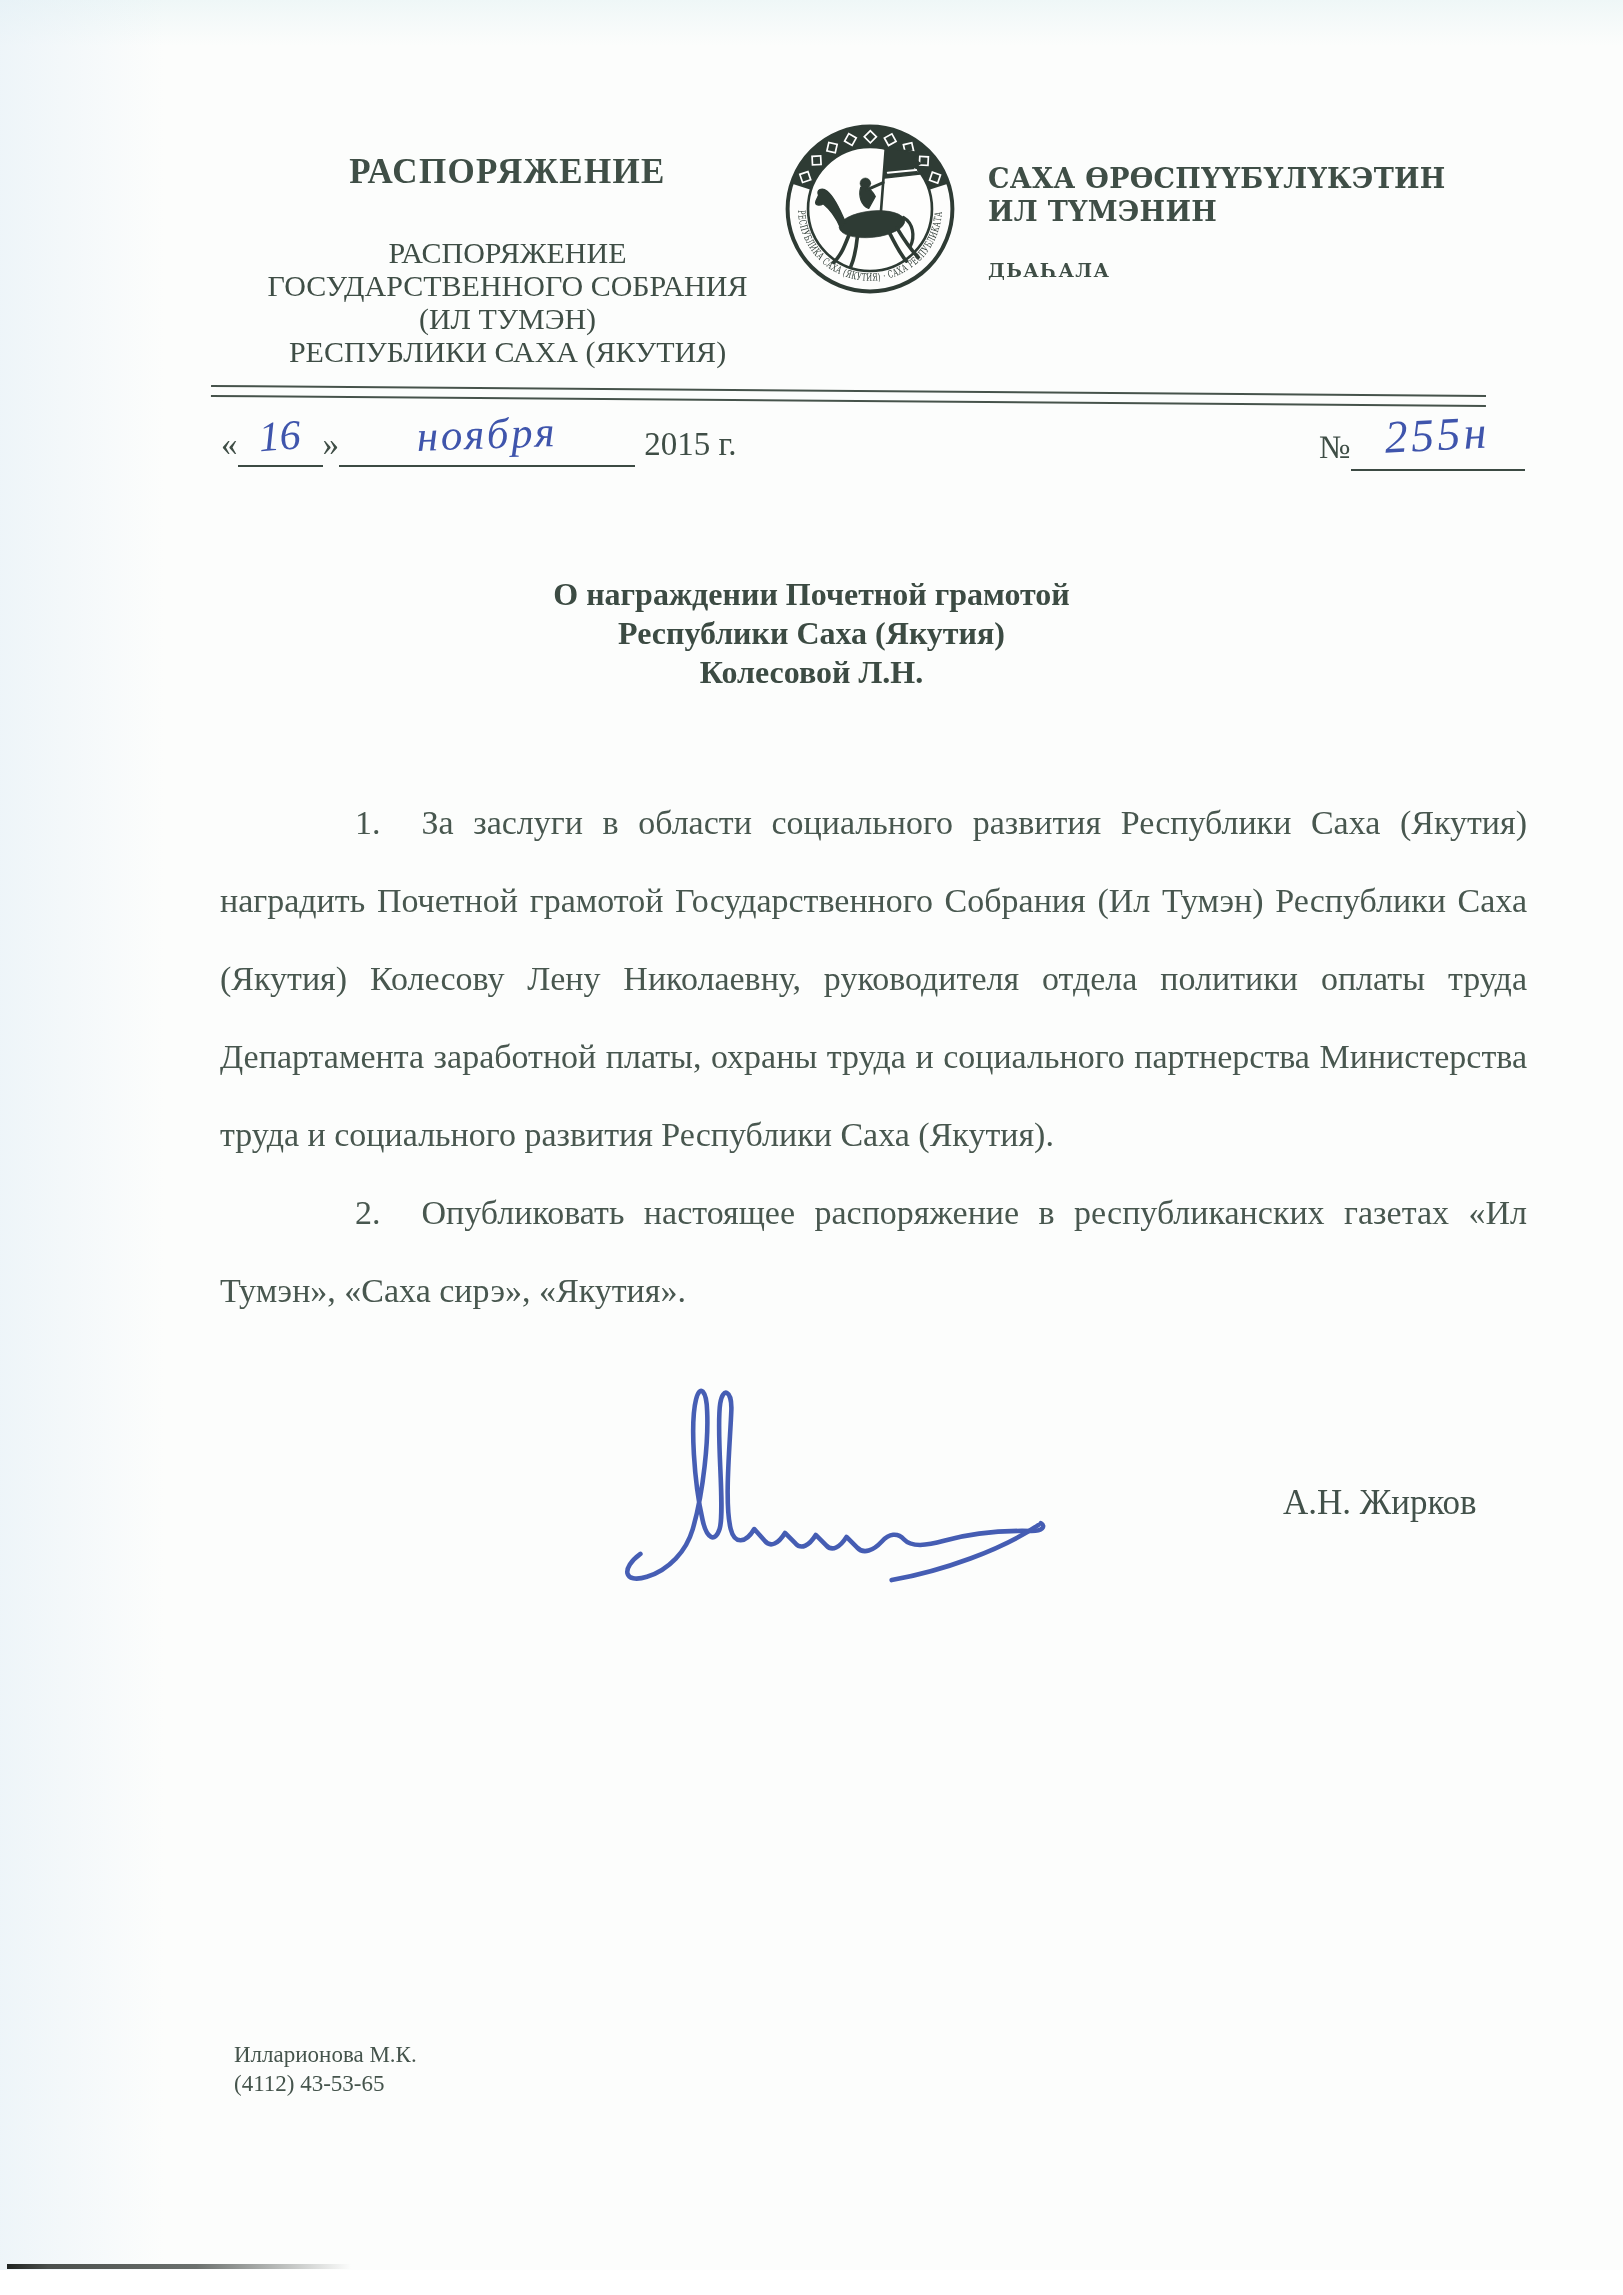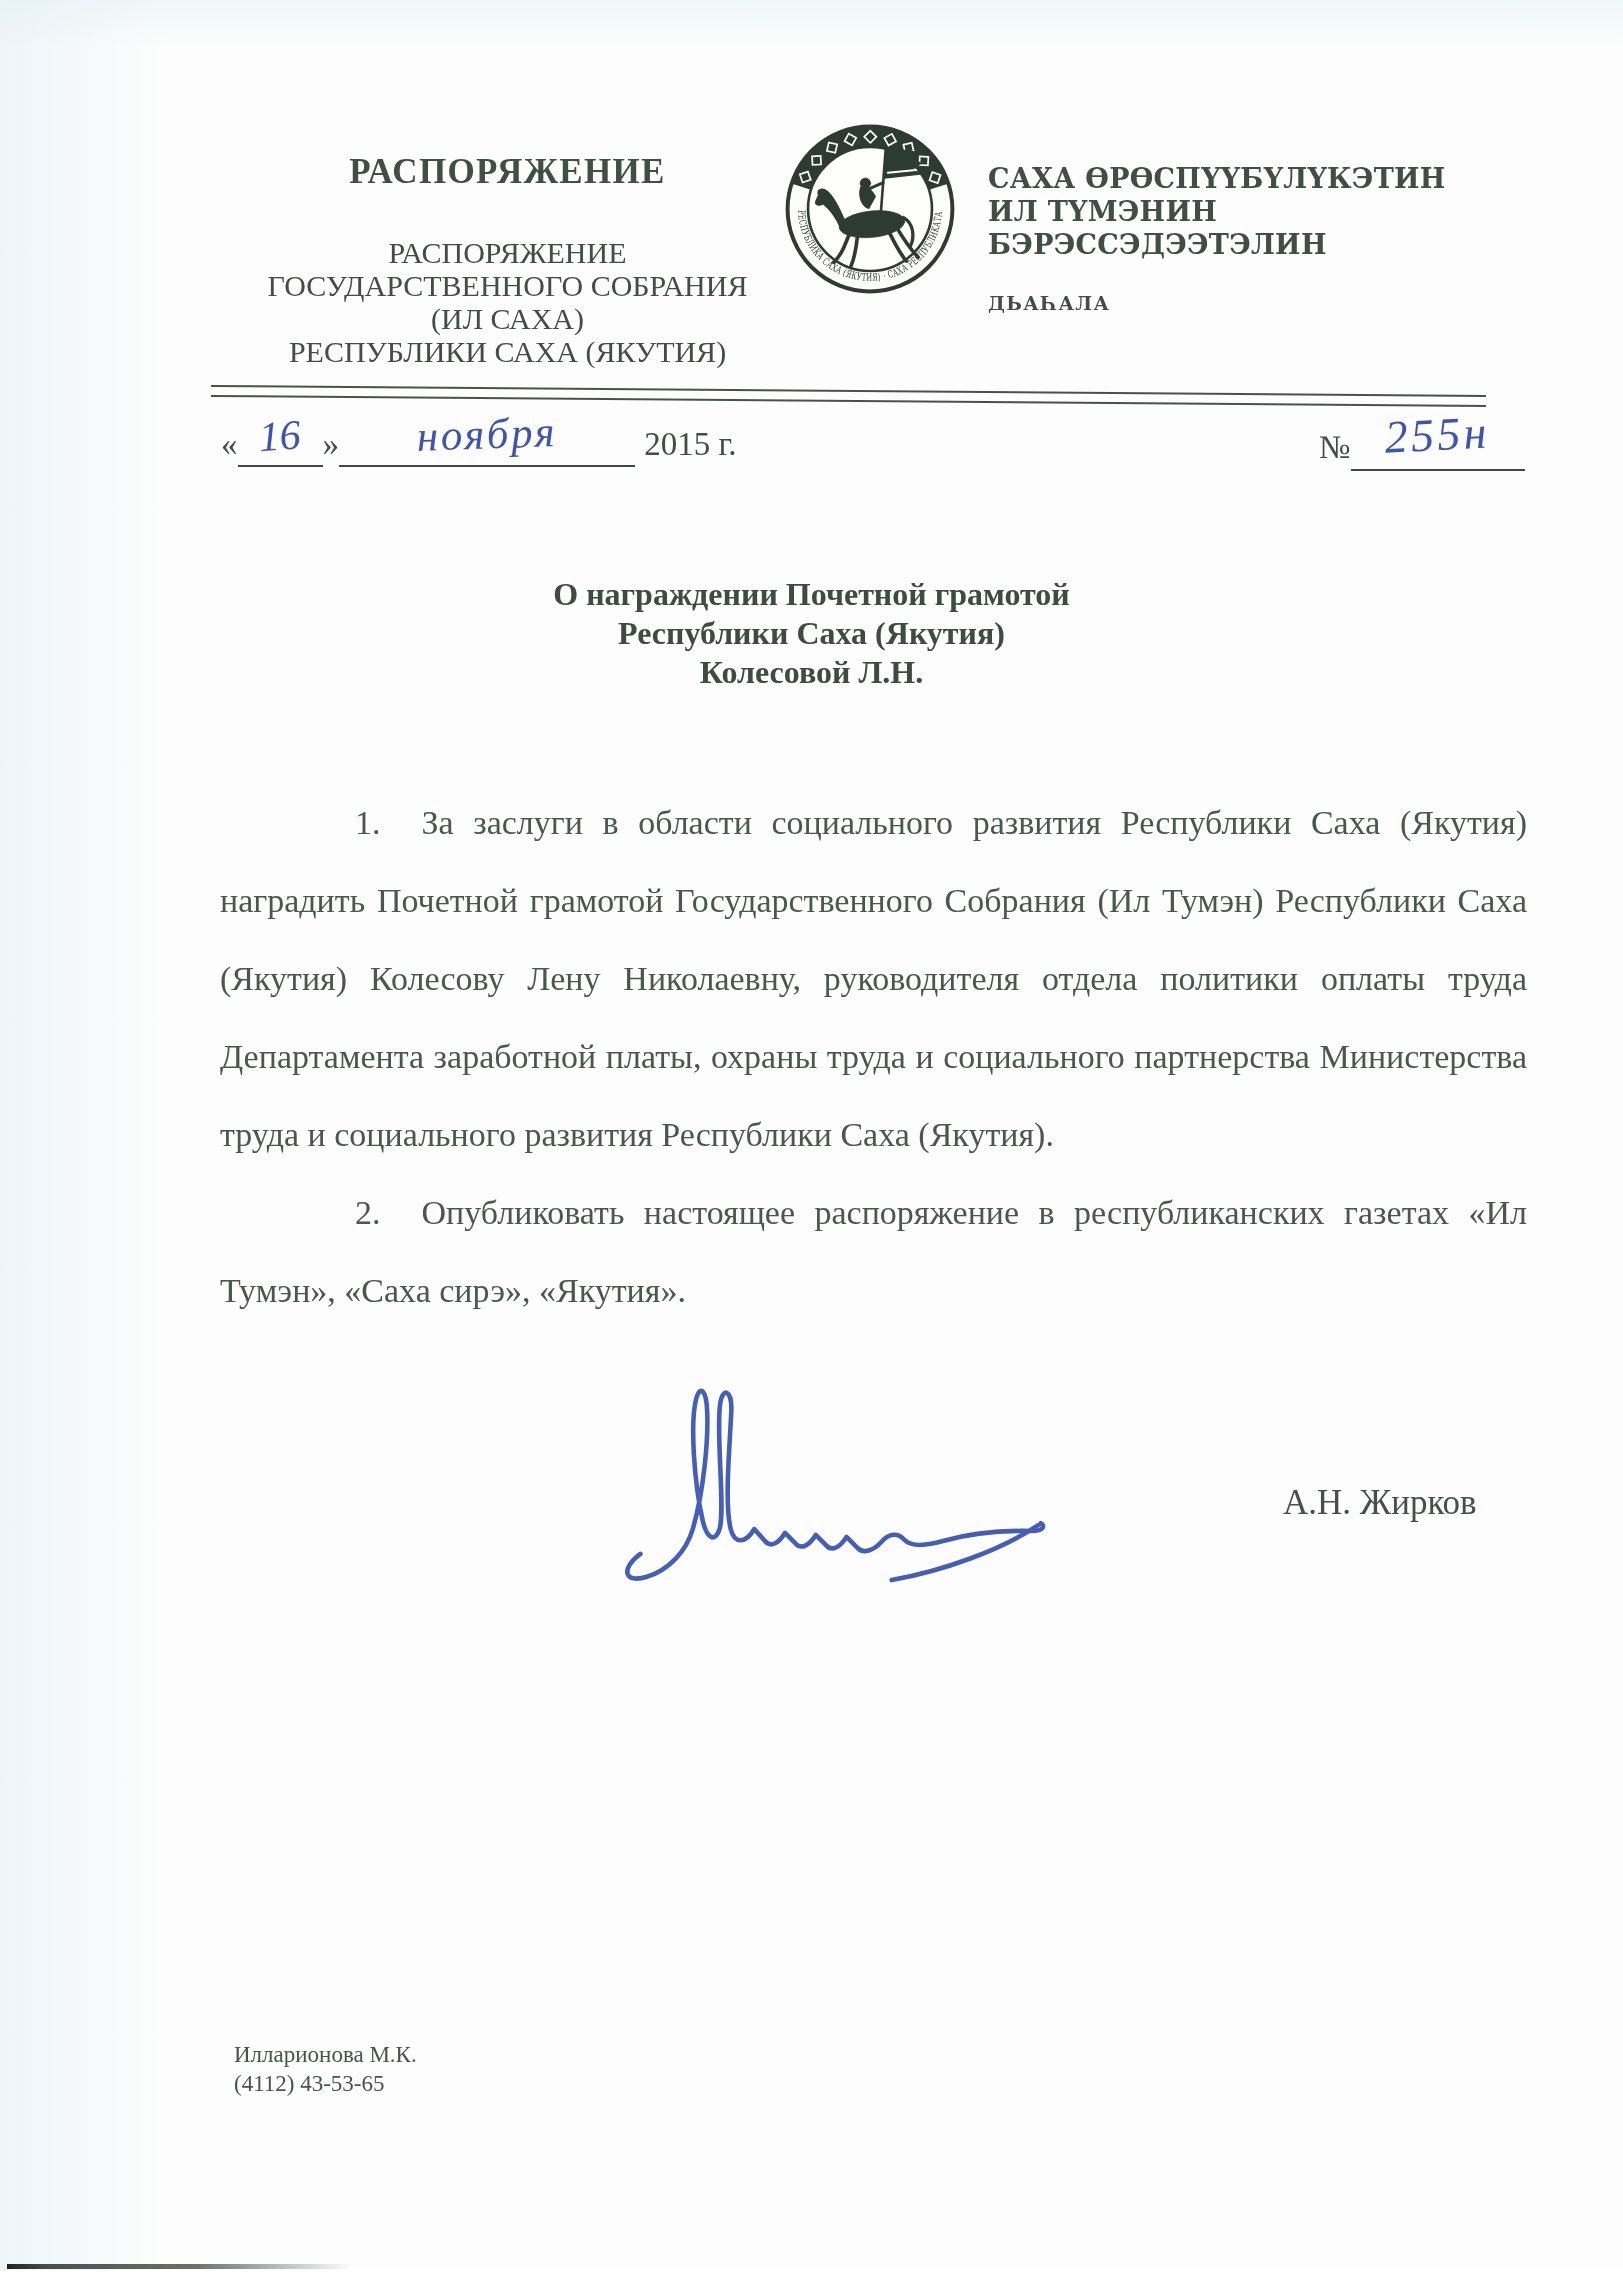--- a/index.html
+++ b/index.html
@@ -65,21 +65,21 @@
 </style>
 </head>
 <body>
 
 <div class="page">
 
   <div class="hdr-left">
     <div class="doc-type">РАСПОРЯЖЕНИЕ</div>
     <div class="hdr-line">РАСПОРЯЖЕНИЕ</div>
     <div class="hdr-line">ГОСУДАРСТВЕННОГО СОБРАНИЯ</div>
-    <div class="hdr-line">(ИЛ САХА)</div>
+    <div class="hdr-line">(ИЛ ТУМЭН)</div>
     <div class="hdr-line">РЕСПУБЛИКИ САХА (ЯКУТИЯ)</div>
   </div>
 
   <div class="emblem">
     <svg viewBox="0 0 270 270" width="178" height="178">
       <circle cx="135" cy="135" r="125" fill="#fdfdfc" stroke="#2e3b34" stroke-width="6"></circle>
       <path d="M 30.4 101 A 110 110 0 0 1 239.6 101" fill="none" stroke="#2e3b34" stroke-width="31"></path>
       <g fill="none" stroke="#ffffff" stroke-width="2.6">
         <g transform="rotate(-64 135 135)">
             <rect x="129" y="19" width="13" height="13" transform="rotate(45 135.5 25.5)"></rect>
@@ -130,21 +130,20 @@
         <circle cx="128" cy="96" r="8" stroke-width="1"></circle>
         <path d="M 121 102 C 117 116, 122 130, 133 134 L 143 116 C 139 108, 134 104, 130 102 Z" stroke-width="2"></path>
         <line x1="130" y1="106" x2="155" y2="95" stroke-width="4.5"></line>
       </g>
     </svg>
   </div>
 
   <div class="hdr-right">
     <div class="hdr-line">САХА ӨРӨСПҮҮБҮЛҮКЭТИН</div>
     <div class="hdr-line">ИЛ ТҮМЭНИН</div>
-    <div class="hdr-line">БЭРЭССЭДЭЭТЭЛИН</div>
     <div class="doc-type">ДЬАҺАЛА</div>
   </div>
 
   <div class="divider"></div>
 
   <div class="dateline">
     <span>«</span><span class="blank blank-day"><span class="hw hw-day">16</span></span><span>»</span><span class="blank blank-month"><span class="hw hw-month">ноября</span></span><span class="year">2015 г.</span>
   </div>
 
   <div class="numline">

